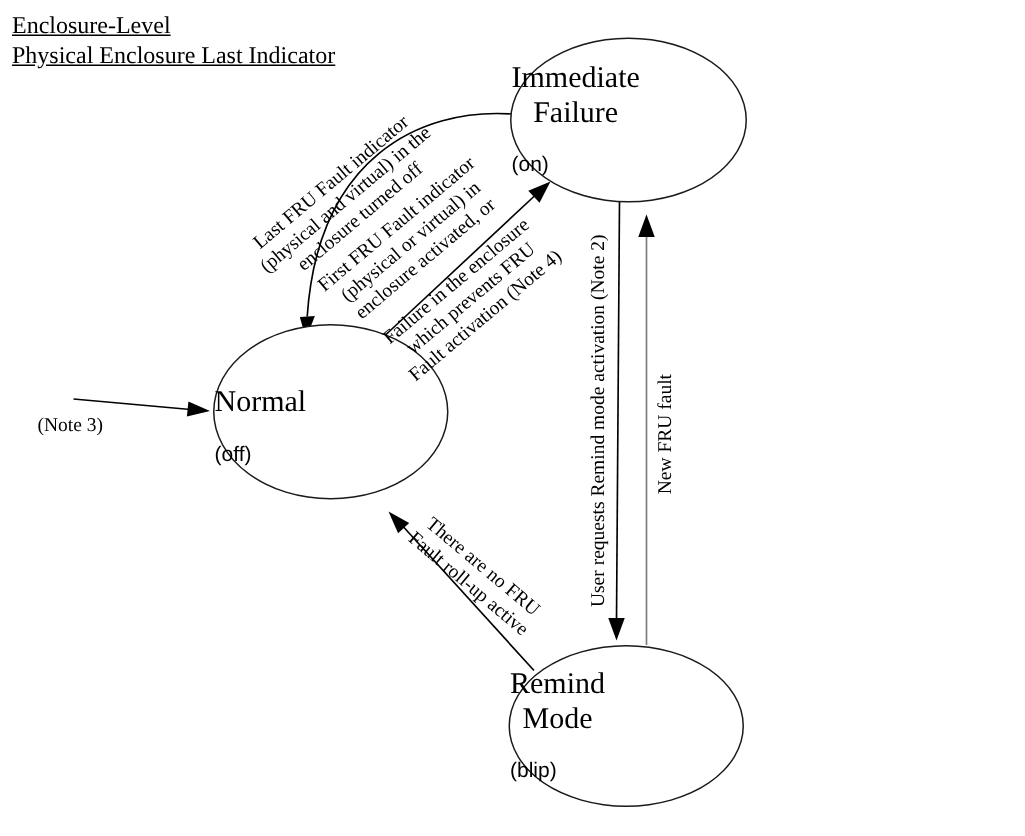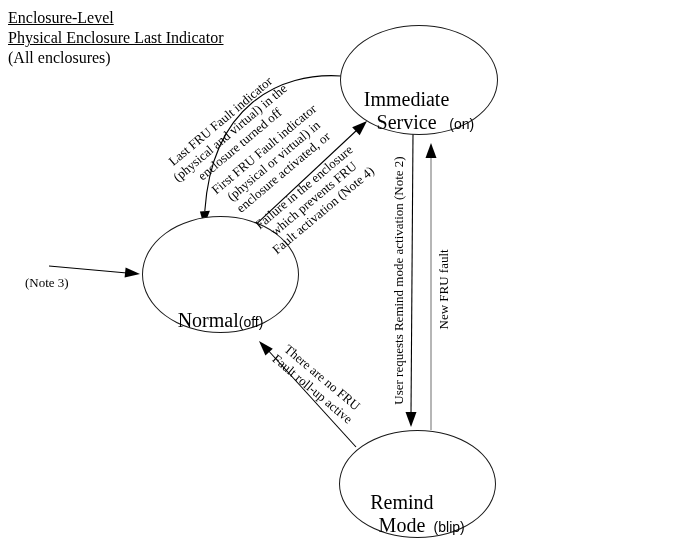--- a/index.html
+++ b/index.html
@@ -22,22 +22,22 @@
   #arrows path { fill: none; stroke: #000; stroke-width: 1.1; }
   #arrows path.soft { stroke: #7a7a7a; }
   #arrows polygon { fill: #000; stroke: none; }
   
   .state {
     position: absolute;
     border: 1.4px solid #1a1a1a;
     border-radius: 50%;
     background: #ffffff;
     display: flex;
-    flex-direction: row;
-    align-items: flex-end;
+    flex-direction: column;
+    align-items: flex-start;
     justify-content: center;
     text-align: center;
   }
   .state .name { font-size: 20px; line-height: 23px; }
   .state .name span { display: block; }
   .state .signal {
     font-family: "Liberation Sans", "DejaVu Sans", sans-serif;
     font-size: 14px;
     line-height: 20px;
     margin-top: 12px;
@@ -84,27 +84,26 @@
     <path d="M 413 134 L 411 414"></path>
     <polygon points="411,427 405.5,412 416.5,412"></polygon>
 
     <path class="soft" d="M 431 430 L 431 157"></path>
     <polygon points="431,143 425.5,158 436.5,158"></polygon>
   </svg>
 
   <div class="title-block">
     <div class="underline">Enclosure-Level</div>
     <div class="underline">Physical Enclosure Last Indicator</div>
-    <div>(All enclosures)</div>
   </div>
 
   <div class="state" id="st-service">
     <div class="name">
       <span>Immediate</span>
-      <span>Service</span>
+      <span>Failure</span>
     </div>
     <div class="signal">(on)</div>
   </div>
 
   <div class="state" id="st-normal">
     <div class="name">
       <span>Normal</span>
     </div>
     <div class="signal">(off)</div>
   </div>

